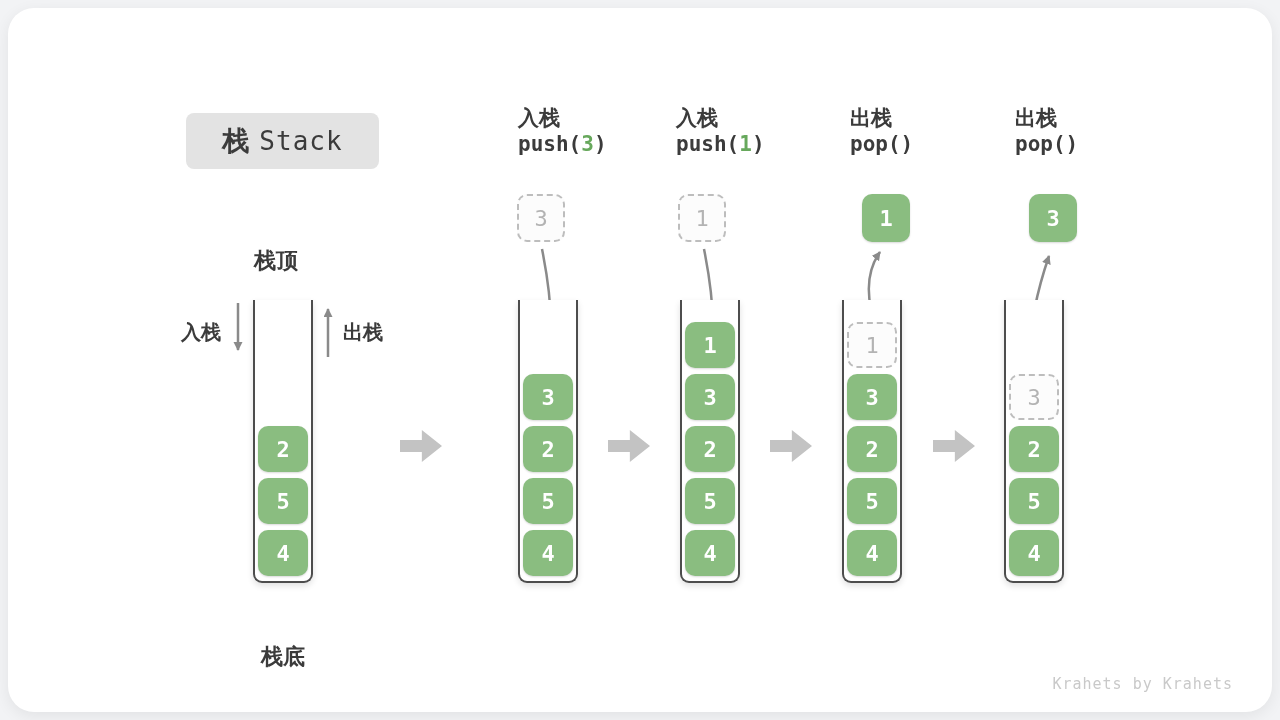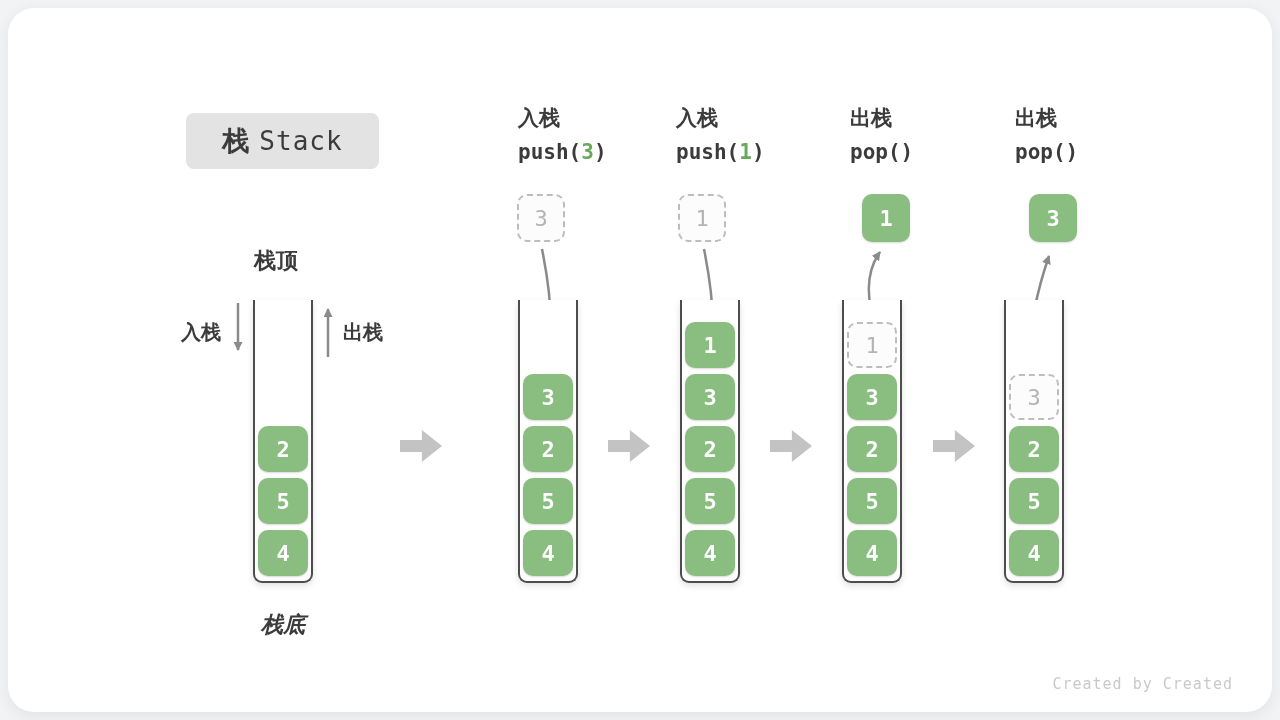--- a/index.html
+++ b/index.html
@@ -25,21 +25,21 @@
   .title-box{position:absolute;left:186px;top:113px;width:193px;height:56px;
              background:var(--titlebox-bg);border-radius:8px;display:flex;
              align-items:center;justify-content:center;gap:10px;color:var(--ink);}
   .title-zh{font:700 27px "Liberation Sans",sans-serif;}
   .title-en{font:500 26px "DejaVu Sans Mono",monospace;letter-spacing:1px;text-align:right;}
 
   .zh-label{position:absolute;font:700 22px "Liberation Sans",sans-serif;color:var(--ink);white-space:nowrap;}
 
   .op{position:absolute;top:104px;white-space:nowrap;}
   .op-zh{font:600 21px "Liberation Sans",sans-serif;color:var(--ink);}
-  .op-code{margin-top:8px;font:600 21px "DejaVu Sans Mono",monospace;color:var(--ink);}
+  .op-code{font:600 21px "DejaVu Sans Mono",monospace;color:var(--ink);}
   .op-code .arg{color:var(--code-arg-green);font-weight:700;}
 
   .stack{position:absolute;top:300px;width:60px;height:283px;background:#FFFFFF;
          border-left:2px solid var(--wall-gray);border-right:2px solid var(--wall-gray);
          border-bottom:2px solid var(--wall-gray);border-radius:0 0 9px 9px;
          box-shadow:0 3px 6px rgba(0,0,0,0.12);
          display:flex;flex-direction:column;justify-content:flex-end;align-items:center;
          gap:6px;padding-bottom:5px;}
   .cell{flex:0 0 auto;width:50px;height:46px;border-radius:10px;
         display:flex;align-items:center;justify-content:center;
@@ -73,21 +73,21 @@
     <path d="M 871 309 C 866 285 870 266 880 252" stroke="#8A8A8A" stroke-width="2.5" fill="none" marker-end="url(#ah)"></path>
     <path d="M 1029 358 C 1030 320 1038 288 1049 256" stroke="#8A8A8A" stroke-width="2.5" fill="none" marker-end="url(#ah)"></path>
   </svg>
 
   <div class="title-box">
     <span class="title-zh">栈</span>
     <span class="title-en">Stack</span>
   </div>
 
   <div class="zh-label" style="left:254px;top:246px;">栈顶</div>
-  <div class="zh-label" style="left:261px;top:610px;font-style:italic;">栈底</div>
+  <div class="zh-label" style="left:261px;top:642px;">栈底</div>
   <div class="zh-label" style="left:181px;top:319px;font-size:20px;">入栈</div>
   <div class="zh-label" style="left:343px;top:319px;font-size:20px;">出栈</div>
 
   <div class="op" style="left:518px;">
     <div class="op-zh">入栈</div>
     <div class="op-code"><span>push(</span><span class="arg">3</span><span>)</span></div>
   </div>
   <div class="op" style="left:676px;">
     <div class="op-zh">入栈</div>
     <div class="op-code"><span>push(</span><span class="arg">1</span><span>)</span></div>
@@ -140,14 +140,14 @@
     <div class="cell solid">2</div>
     <div class="cell solid">5</div>
     <div class="cell solid">4</div>
   </div>
 
   <div class="block-arrow" style="left:400px;"></div>
   <div class="block-arrow" style="left:608px;"></div>
   <div class="block-arrow" style="left:770px;"></div>
   <div class="block-arrow" style="left:933px;"></div>
 
-  <div class="watermark">Created by Created</div>
+  <div class="watermark">Krahets by Krahets</div>
 </div>
 
 </body></html>

